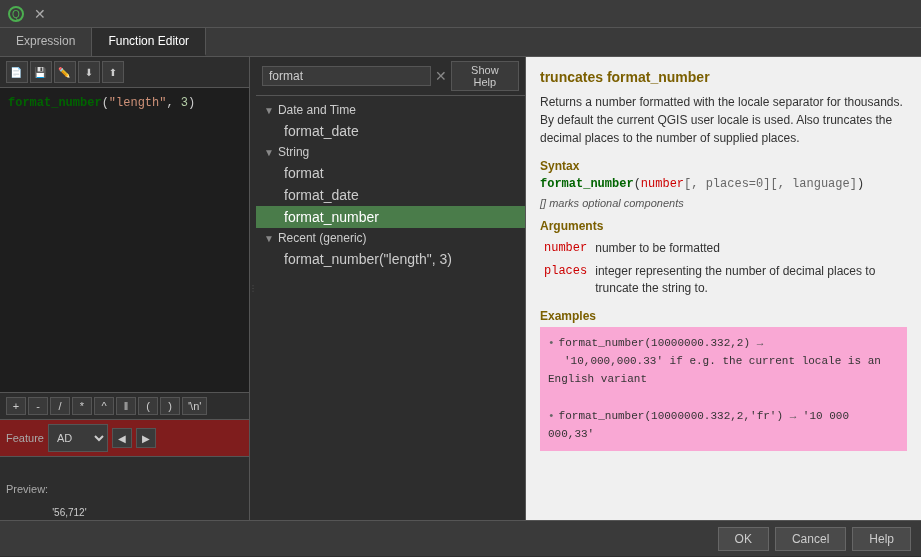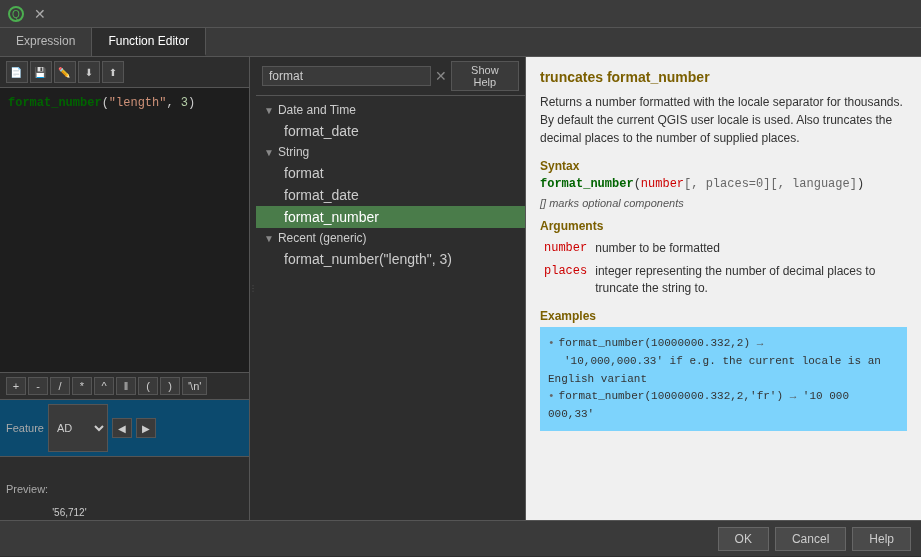--- a/index.html
+++ b/index.html
@@ -112,30 +112,30 @@
       padding: 2px 5px;
       cursor: pointer;
       font-size: 11px;
       min-width: 20px;
       text-align: center;
     }
     .feature-bar {
       display: flex;
       align-items: center;
       padding: 4px 6px;
-      background: #0c4a6e;
+      background: #7f1d1d;
       border-top: 1px solid #555;
       gap: 4px;
     }
     .feature-label { color: #aaa; font-size: 11px; }
     .feature-select {
       background: #3a3a3a;
       border: 1px solid #555;
       color: #ccc;
-      padding: 16px 4px;
+      padding: 6px 4px;
       font-size: 11px;
       width: 60px;
     }
     .nav-btn {
       background: #3a3a3a;
       border: 1px solid #555;
       color: #ccc;
       width: 20px;
       height: 20px;
       cursor: pointer;
@@ -257,21 +257,21 @@
       font-size: 11px;
       color: #555;
       margin-bottom: 10px;
       font-style: italic;
     }
     .arg-table { width: 100%; border-collapse: collapse; margin-bottom: 8px; }
     .arg-row td { padding: 3px 4px; vertical-align: top; font-size: 12px; line-height: 1.4; }
     .arg-name { color: #cc0000; font-family: 'Courier New', monospace; white-space: nowrap; padding-right: 8px; }
     .arg-link { color: #0055aa; text-decoration: underline; cursor: pointer; }
     .example-block {
-      background: #7dd3fc;
+      background: #f9a8d4;
       padding: 8px;
       font-size: 11px;
       font-family: 'Courier New', monospace;
       line-height: 1.6;
       color: #333;
     }
     .ex-bullet { color: #666; margin-right: 4px; }
     .ex-arrow { color: #555; }
 
     
@@ -438,21 +438,21 @@
       </tr>
     </tbody>
       </table>
 
     <div class="help-section-title">Examples</div>
     <div class="example-block">
       <div>
         <span class="ex-bullet">•</span><span>format_number(10000000.332,2) <span class="ex-arrow">→</span></span><br>
         <span style="margin-left:16px">'10,000,000.33' if e.g. the current locale is an English variant</span>
       </div>
-      <div style="margin-top:0">
+      <div style="margin-top:20px">
         <span class="ex-bullet">•</span><span>format_number(10000000.332,2,'fr') <span class="ex-arrow">→</span> '10 000 000,33'</span>
       </div>
     </div>
   </div>
 
 </div>
 
 <div class="bottom-bar">
   <button class="bottom-btn">OK</button>
   <button class="bottom-btn">Cancel</button>

